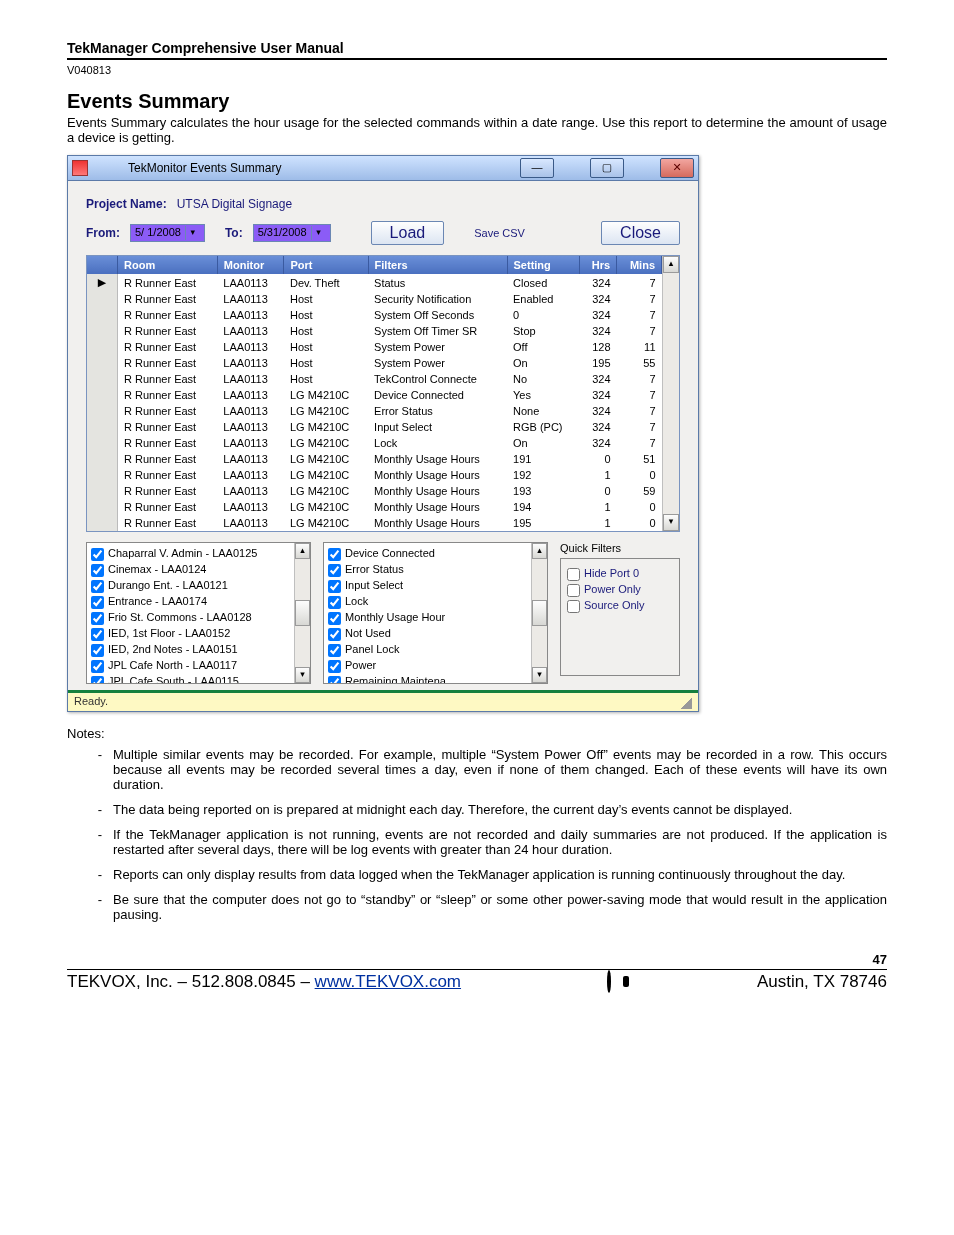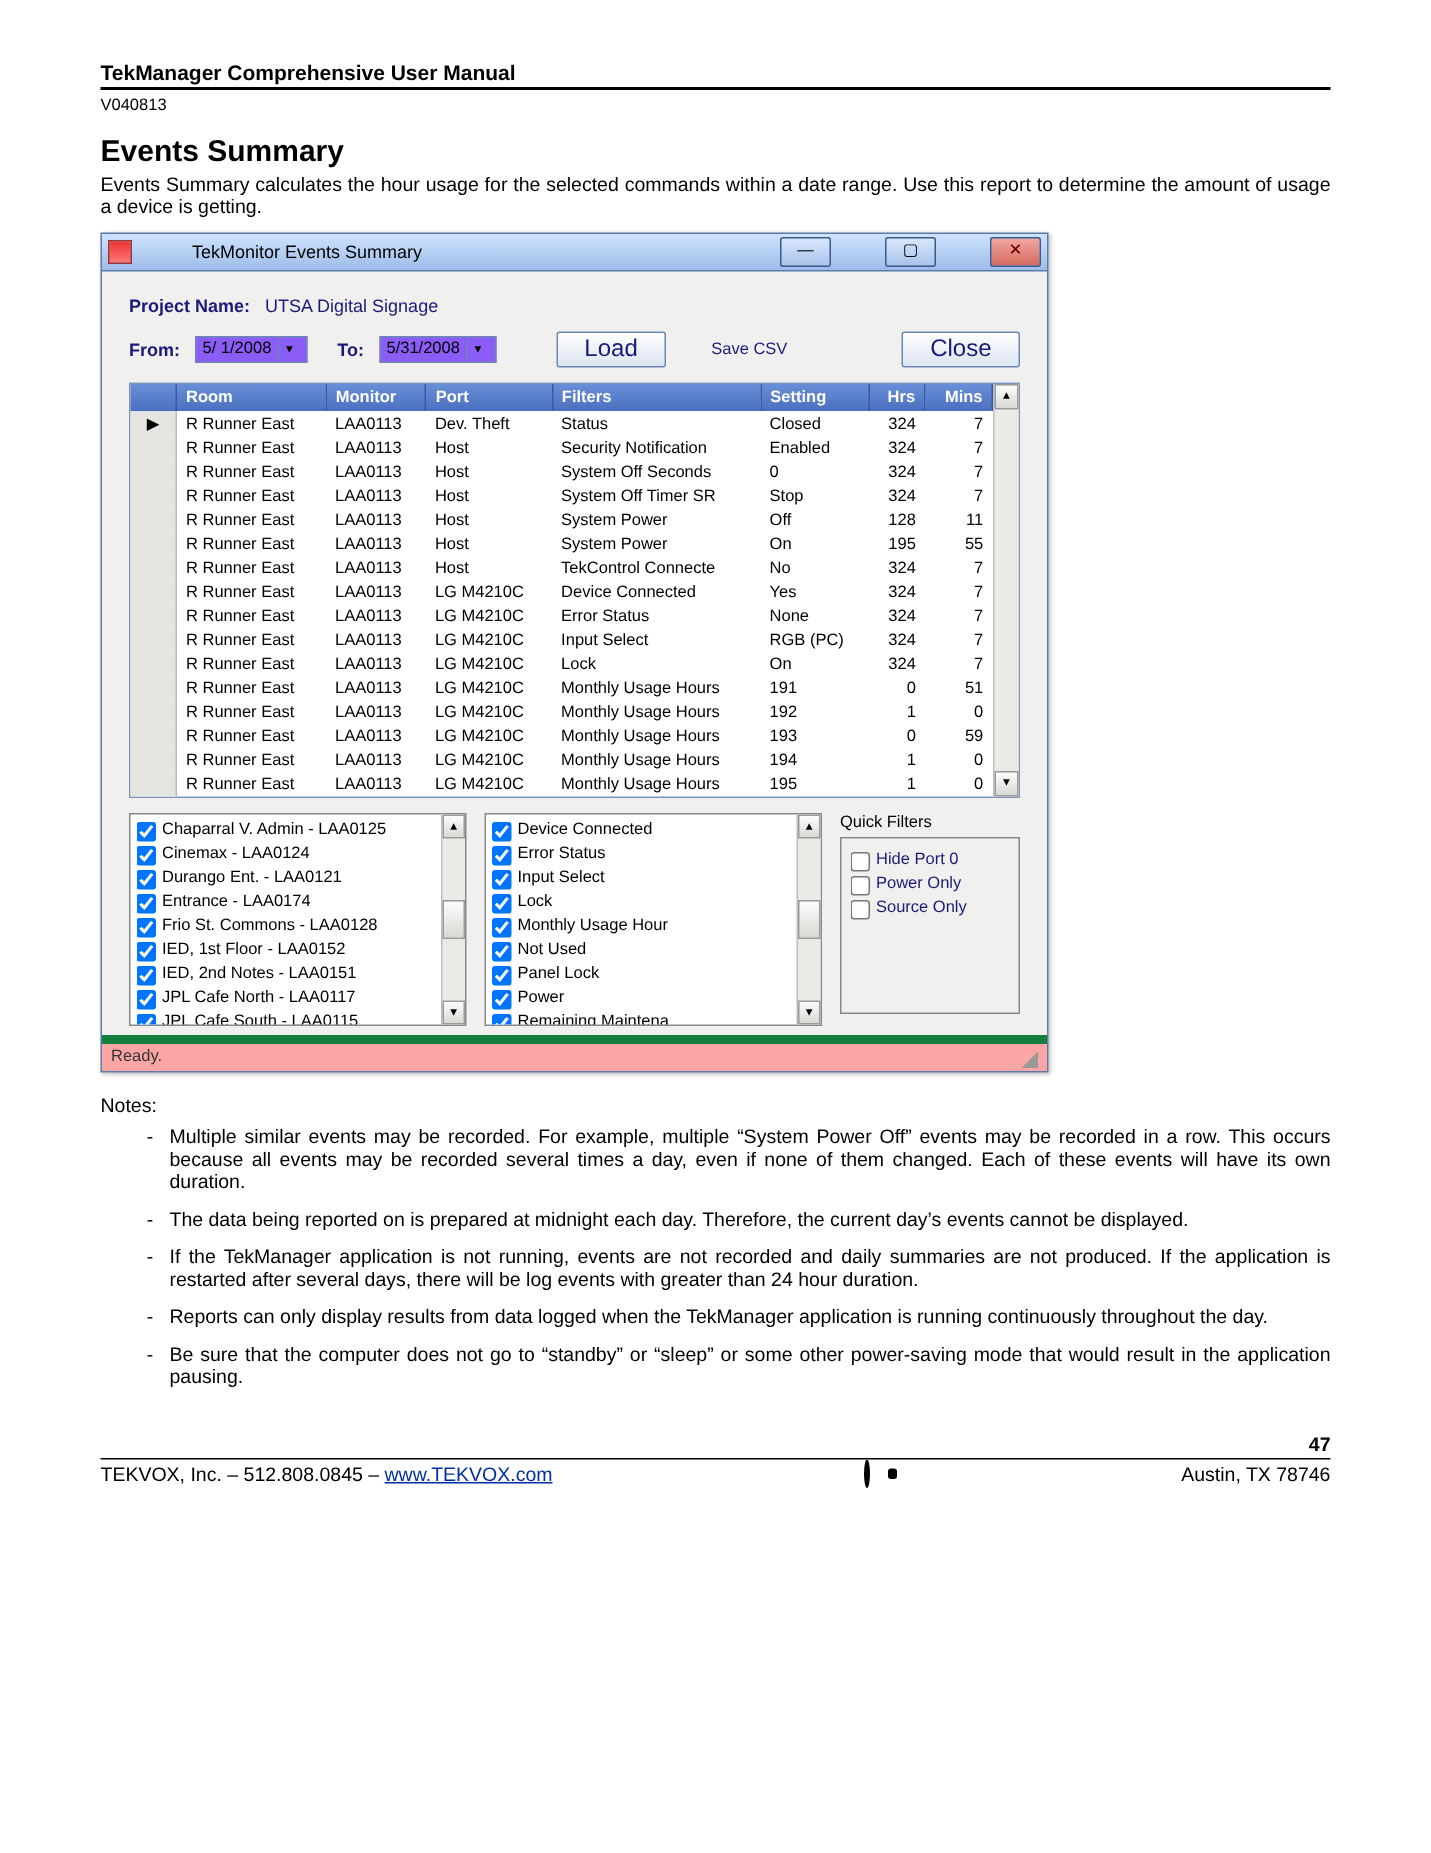--- a/index.html
+++ b/index.html
@@ -196,43 +196,43 @@
     width: 120px;
   }
   .qf-title { font-size:11px; font-weight:normal; margin-bottom:4px;}
   .qf-box {
     border:1px solid #888;
     padding:6px;
     height: 104px;
   }
   .qf-box .chk { color:#1a1a7a; font-family:"Comic Sans MS",cursive,sans-serif;}
   .statusbar {
-    border-top:6px solid #15803d;
+    border-top:3px solid #15803d;
     padding:2px 6px;
     font-family: Tahoma, Arial, sans-serif;
     font-size:11px;
     color:#333;
-    background:#fca5a5;
+    background:#fef9c3;
     display:flex;
     justify-content:space-between;
   }
   .grip {
     width:14px;height:14px;
     background:
       linear-gradient(135deg, transparent 60%, #999 60%);
   }
   
   .notes-label { font-size:13px; margin:10px 0 6px 0;}
   ul.notes { padding-left: 46px; margin:0;}
   ul.notes li { list-style-type: "-   "; text-align:justify; margin-bottom:10px; font-size:13px;}
   .pagenum { text-align:right; font-weight:bold; margin-top:30px; font-size:13px;}
   .footer {
     border-top:1px solid #000;
     margin-top:2px; padding-top:2px;
-    font-size:13px;
+    font-size:17px;
     display:flex;
     align-items:center;
     justify-content:space-between;
   }
   .footer a { color:#0030a0; text-decoration:underline;}
   .flogo-wrap { position:relative; }
   .flogo {
     width:34px;height:34px;border:2px solid #000;border-radius:50%;
     background:#fff; position:relative;
   }

